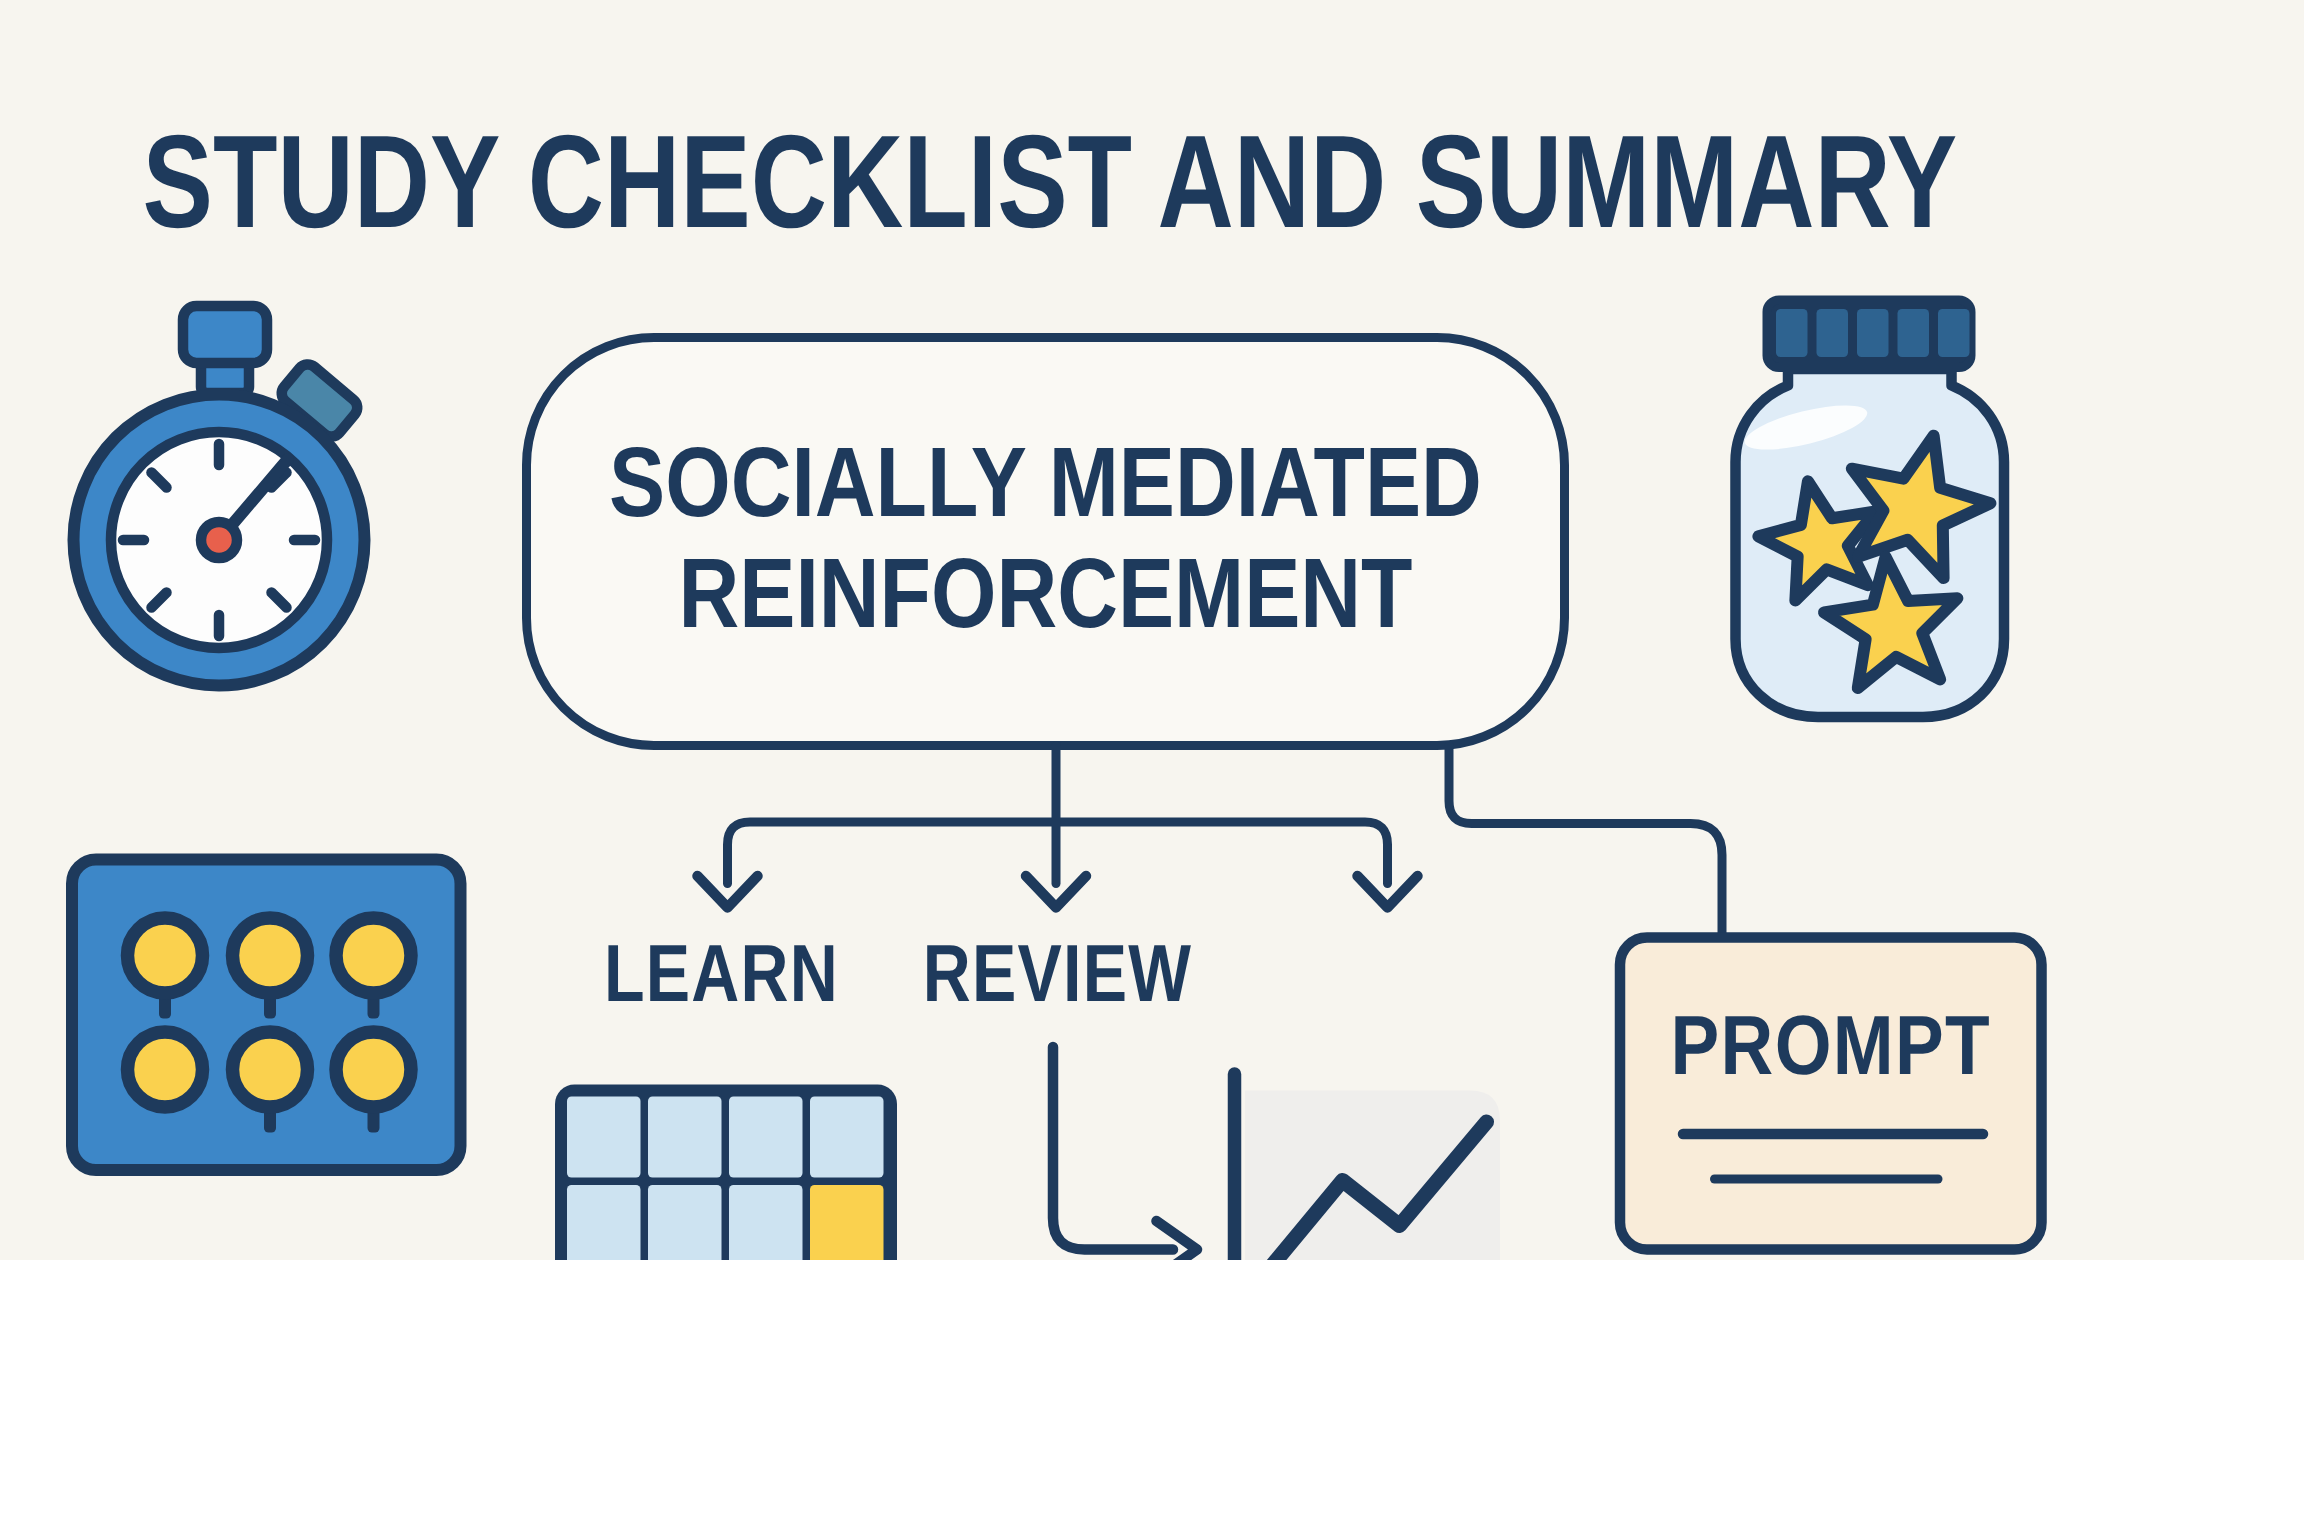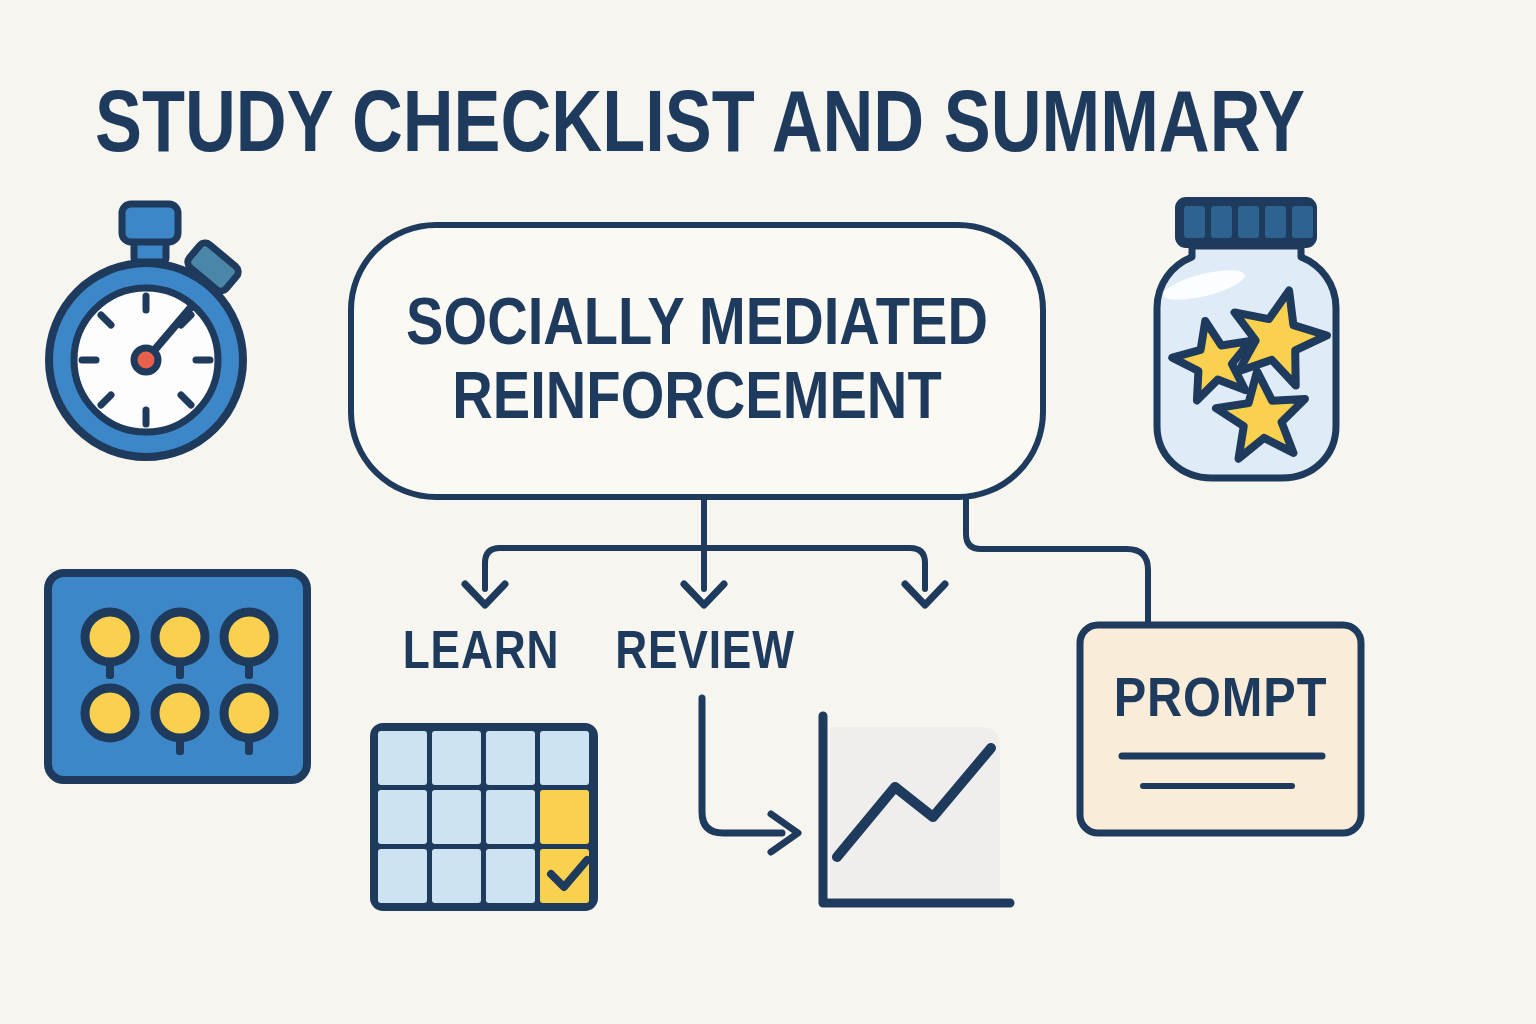--- a/index.html
+++ b/index.html
@@ -1,17 +1,17 @@
 <!DOCTYPE html>
 <html style="--bg: #f7f5ef; --navy: #1e3a5c; --blue: #3d87c8; --steel: #2e6390; --teal: #4a86a8; --jarBody: #dfecf7; --cellBlue: #cde3f1; --yellow: #fad14e; --red: #e8604c; --cream: #f9ecd9; --gray: #efeeec; --white: #fdfdfd; --bubbleFill: #faf9f4;"><head>
 <meta charset="utf-8">
 <style>
   html,body{margin:0;padding:0;}
   body{font-family:"Liberation Sans",sans-serif;}
-  #stage{position:relative;width:1536px;height:1024px;background:var(--bg,#f7f5ef);overflow:hidden;text-decoration:underline;}
+  #stage{position:relative;width:1536px;height:840px;background:var(--bg,#f7f5ef);overflow:hidden;text-decoration:underline;}
   #art{position:absolute;left:0;top:0;}
   .txt{position:absolute;color:var(--navy,#1e3a5c);font-weight:bold;white-space:nowrap;}
   .condL{transform:scaleX(.80);transform-origin:left top;}
   .condC{transform:scaleX(.85);transform-origin:center top;text-align:center;}
   #title{left:95px;top:70px;font-size:88px;letter-spacing:0px;}
   #bubble-text{left:351px;top:284px;width:692px;font-size:66px;line-height:74px;}
   #learn-label{left:331px;top:618px;width:300px;font-size:54px;letter-spacing:1px;transform:scaleX(.82);transform-origin:center top;text-align:center;}
   #review-label{left:555px;top:618px;width:300px;font-size:54px;letter-spacing:1px;transform:scaleX(.82);transform-origin:center top;text-align:center;}
   #prompt-label{left:1080px;top:664px;width:281px;font-size:56px;letter-spacing:1px;transform:scaleX(.87);transform-origin:center top;text-align:center;}
   

